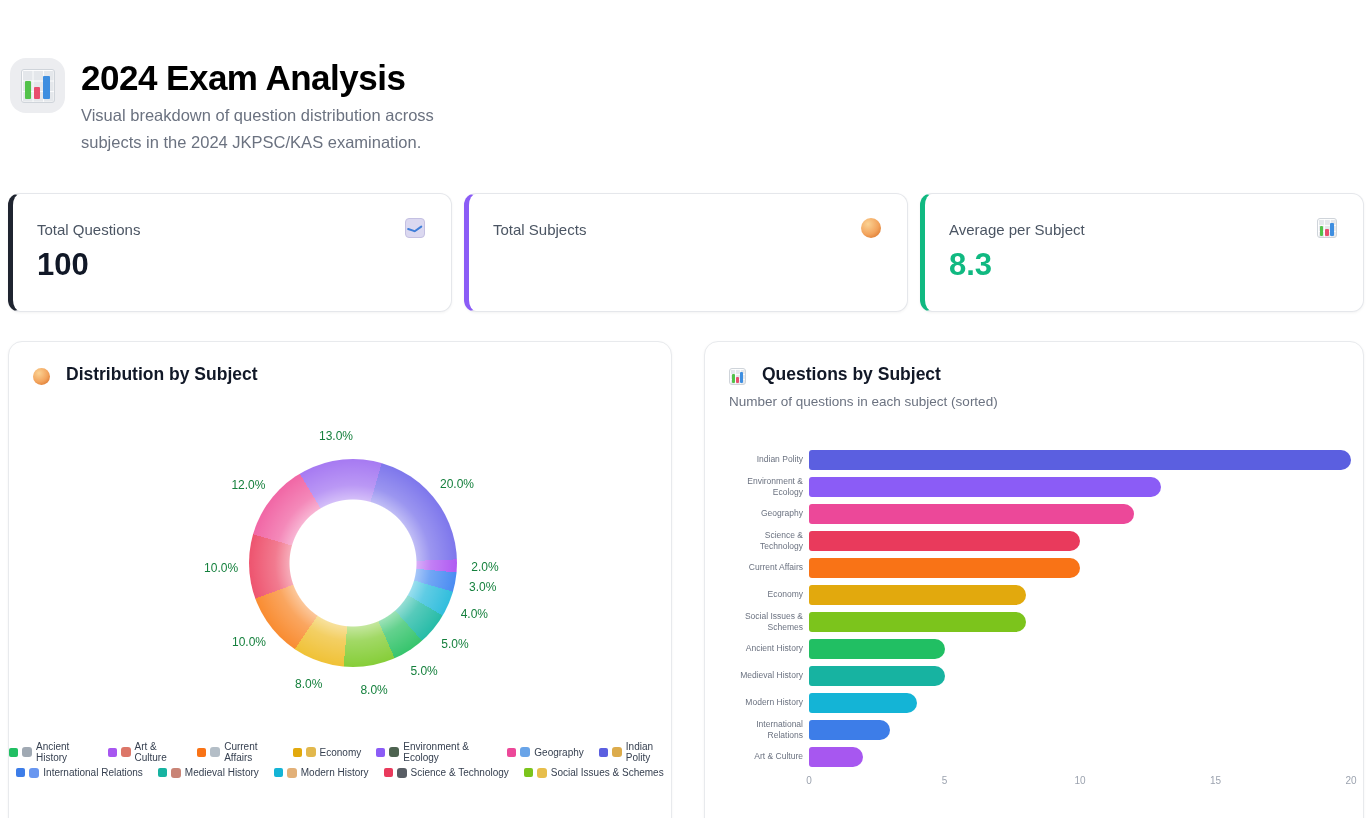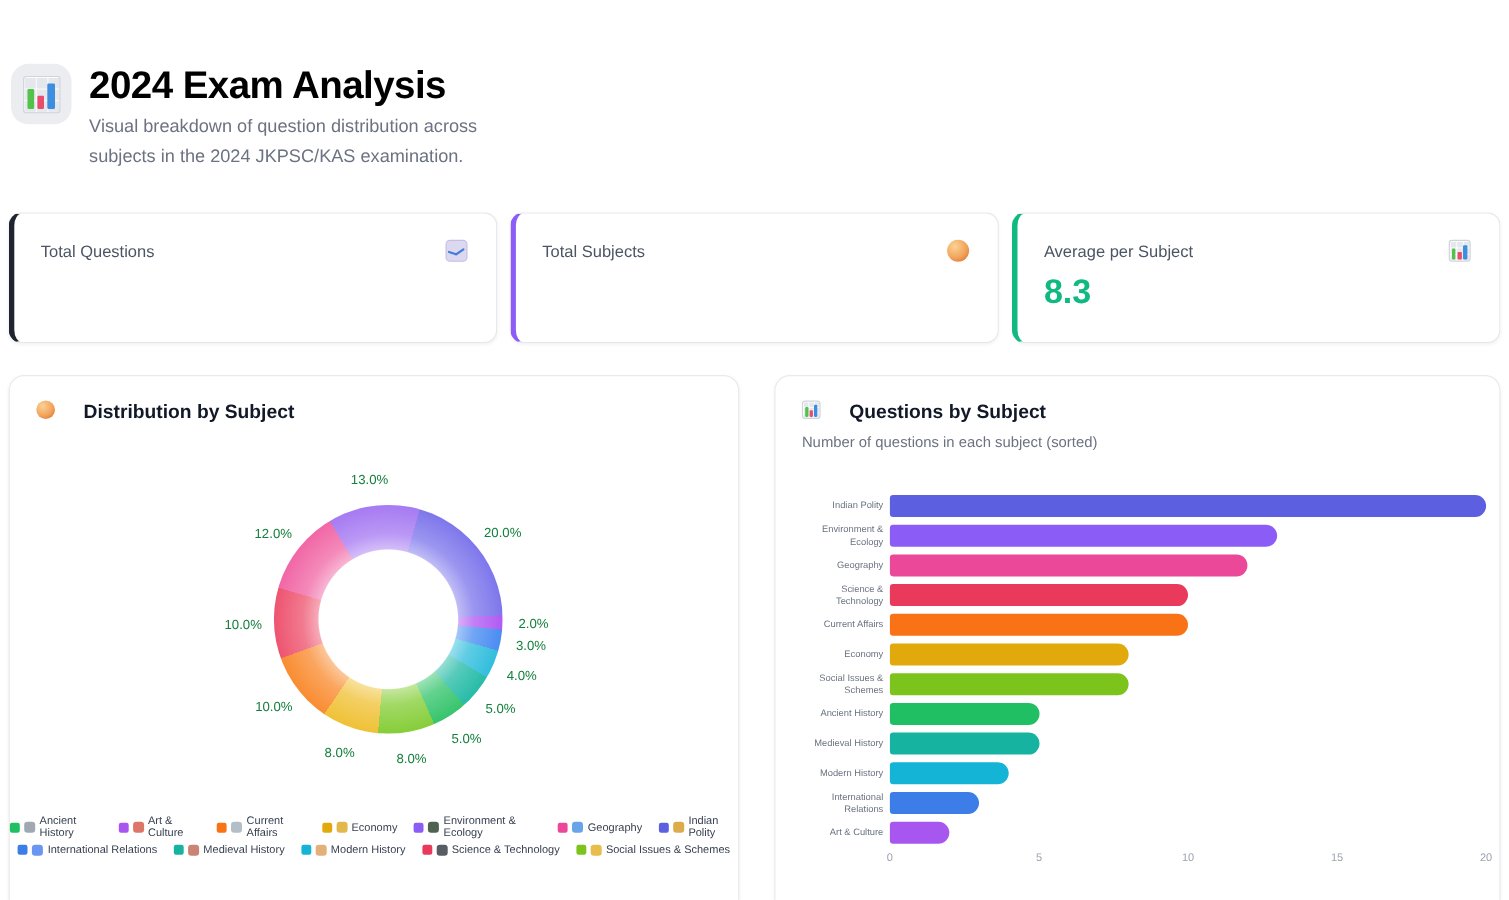--- a/index.html
+++ b/index.html
@@ -51,21 +51,21 @@
 
   
   .charts-row{ display:flex; gap:32px; margin-top:29px; }
   .chart-card{
     height:505px; background:#fff; border:1px solid #e8eaed; border-radius:14px;
     box-shadow:0 1px 3px rgba(0,0,0,.05); padding-top:22px;
   }
   .donut-card{ width:664px; flex:none; }
   .bar-card{ flex:1; }
   .chart-header{ padding:0 24px; }
-  .chart-title-row{ display:flex; align-items:flex-start; gap:26px; }
+  .chart-title-row{ display:flex; align-items:flex-end; gap:16px; }
   .chart-title-row h2{ font-size:17.5px; font-weight:700; color:#111827; }
   .ttl-icon{ width:17px; height:17px; flex:none; }
   .chart-sub{ font-size:13.5px; color:#6b7280; margin-top:9px; }
 
   
   .donut-box{ position:relative; height:352px; }
   .donut-ring{ position:absolute; left:240px; top:74px; width:208px; height:208px; border-radius:50%; }
   .donut-label{
     position:absolute; transform:translate(-50%,-50%); font-size:12px; color:#15803d; white-space:nowrap;
   }
@@ -99,20 +99,21 @@
     </div>
     <div>
       <h1>2024 Exam Analysis</h1>
       <p class="subtitle">Visual breakdown of question distribution across subjects in the 2024 JKPSC/KAS examination.</p>
     </div>
   </header>
 
   <div class="stats-row" id="stats-row">
       <div class="stat-card" style="border-left-color:#1F2430">
        <div class="stat-label">Total Questions</div>
+       <div class="stat-value" style="color:#111827">100</div>
        <span class="stat-icon"><span class="ic-trend" style="width:100%;height:100%"><i></i><i></i></span></span>
      </div>
       <div class="stat-card" style="border-left-color:#8B5CF6">
        <div class="stat-label">Total Subjects</div>
        <span class="stat-icon"><span class="ic-sphere" style="width:100%;height:100%"></span></span>
      </div>
       <div class="stat-card" style="border-left-color:#10B981">
        <div class="stat-label">Average per Subject</div>
        <div class="stat-value" style="color:#10B981">8.3</div>
        <span class="stat-icon"><span class="ic-bars" style="width:100%;height:100%"><i></i><i></i><i></i></span></span>

